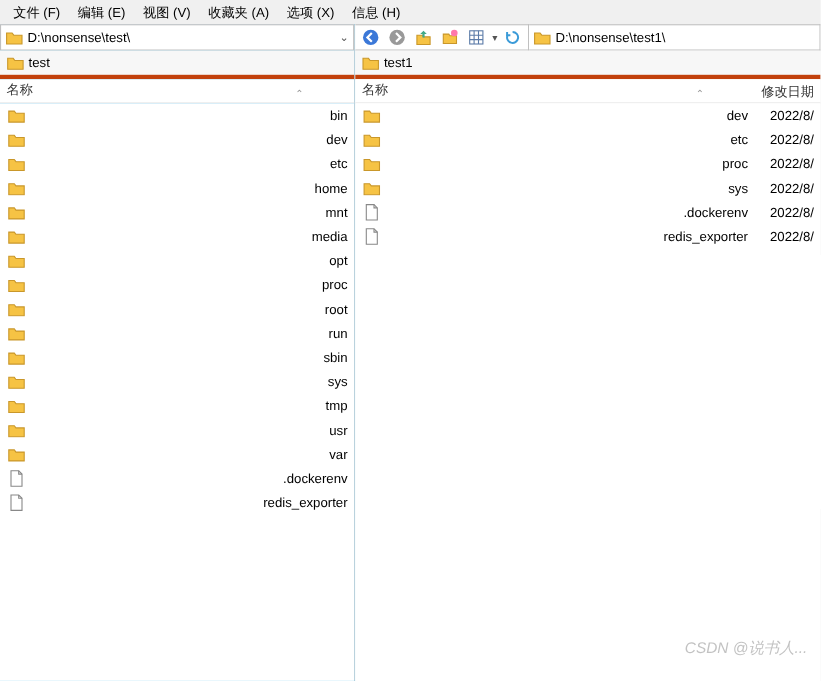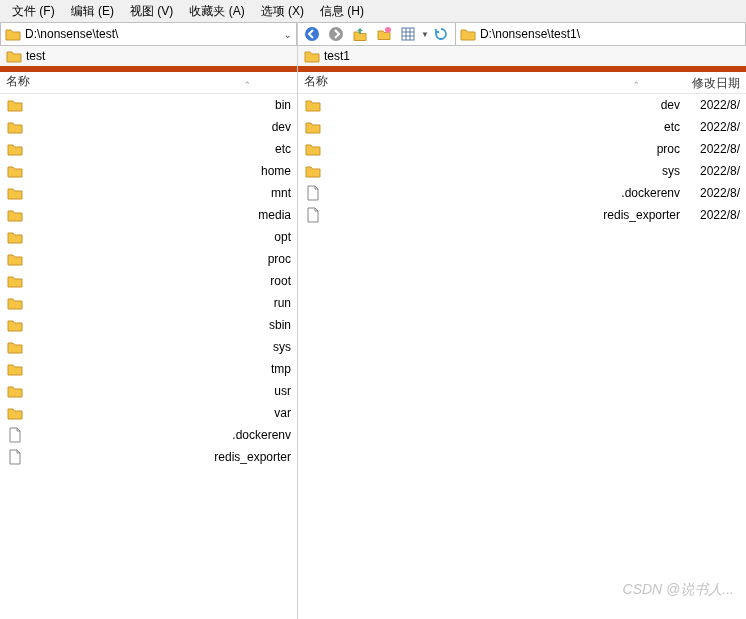--- a/index.html
+++ b/index.html
@@ -1,28 +1,28 @@
 <!DOCTYPE html>
 <html><head>
 <meta charset="utf-8">
 <style>
 * { box-sizing: border-box; margin: 0; padding: 0; }
 body { font-family: "Microsoft YaHei", "Segoe UI", sans-serif; font-size: 12px; background: #f0f0f0; width: 746px; height: 619px; overflow: hidden; position: relative; }
 .menubar { display: flex; padding: 2px 12px; background: #f0f0f0; height: 22px; align-items: center; }
 .menubar span { margin-right: 16px; cursor: default; }
 .main { display: flex; height: calc(100% - 22px); }
-.pane-left { width: 298px; display: flex; flex-direction: column; border-right: 1px solid #d0d0d0; background: #0ea5e9; }
+.pane-left { width: 323px; display: flex; flex-direction: column; border-right: 1px solid #d0d0d0; background: #0ea5e9; }
 .pane-right { flex: 1; display: flex; flex-direction: column; background: #fff; }
 .path-row { display: flex; align-items: center; height: 24px; background: #fff; border: 1px solid #c0c0c0; margin: 0; }
 .pathbox { flex: 1; display: flex; align-items: center; padding: 0 4px; height: 100%; }
 .pathbox .dd { margin-left: auto; font-size: 10px; color: #555; }
 .toolbar { display: flex; align-items: center; height: 24px; padding: 0 2px; border: 1px solid #c0c0c0; border-left: none; background: #fff; }
 .tbtn { width: 22px; height: 20px; display: inline-flex; align-items: center; justify-content: center; margin: 0 1px; cursor: default; }
 .path-right { flex: 1; display: flex; align-items: center; padding: 0 4px; border: 1px solid #c0c0c0; border-left: none; height: 24px; background: #fff; }
-.crumb { display: flex; align-items: center; height: 26px; background: #f7f7f7; border-bottom: 6px solid #c2410c; padding: 0 6px; }
+.crumb { display: flex; align-items: center; height: 26px; background: #f7f7f7; border-bottom: 4px solid #c2410c; padding: 0 6px; }
 .crumb .folder-icon { margin-right: 4px; }
 .columns { display: flex; height: 22px; background: #fff; border-bottom: 1px solid #e8e8e8; font-size: 12px; color: #333; }
 .col-name { flex: 1; padding: 3px 6px; display: flex; align-items: flex-end; justify-content: space-between; }
 .col-date { width: 60px; padding: 3px 6px; display: flex; align-items: flex-start; }
 .sort-caret { font-size: 9px; color: #999; margin-right: 40px; }
 .filelist { flex: 1; background: #fff; overflow: auto; text-align: right; }
 .row { display: flex; align-items: center; height: 22px; padding: 0 6px; }
 .row .icon { width: 18px; display: inline-flex; justify-content: center; margin-right: 4px; }
 .row .name { flex: 1; white-space: nowrap; }
 .row .date { width: 60px; white-space: nowrap; }

